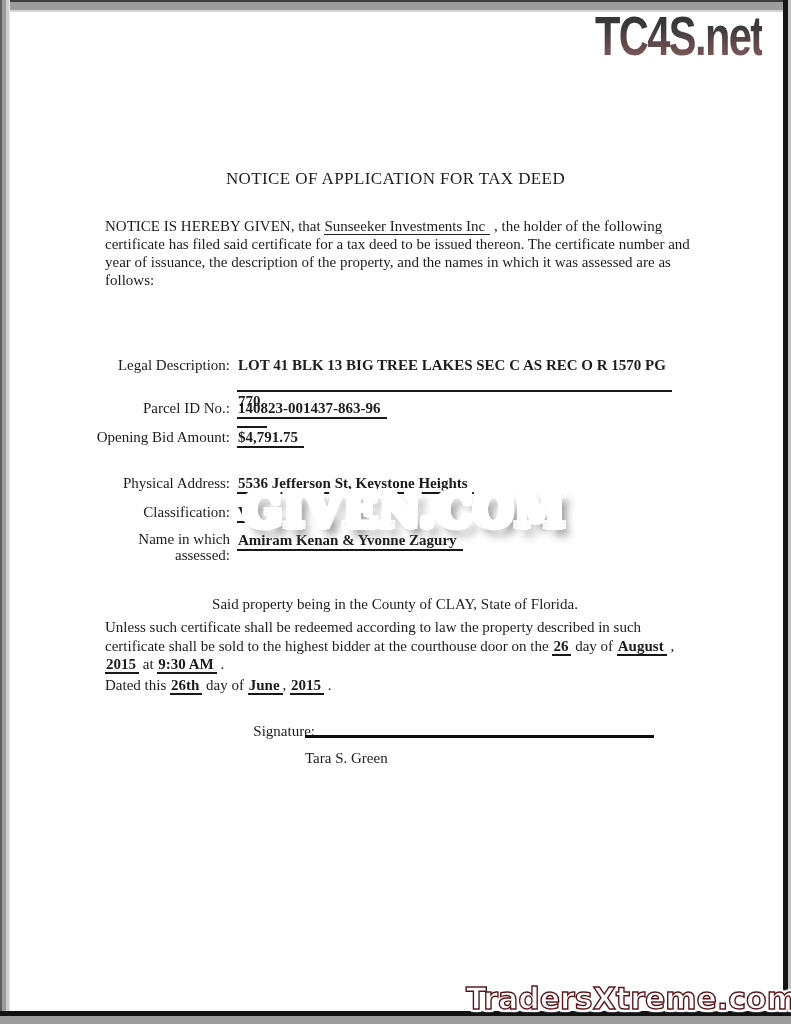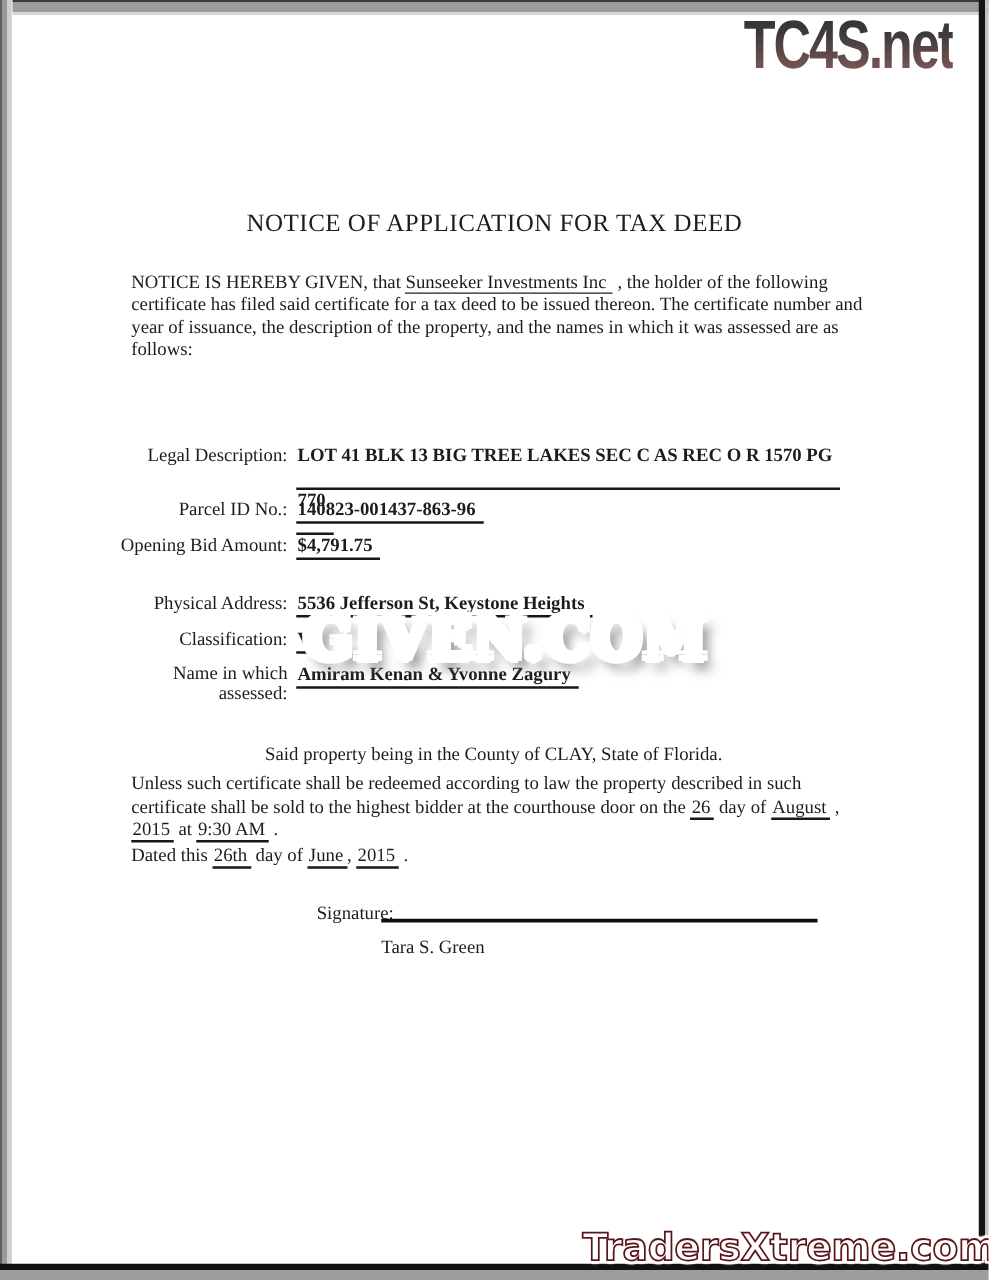--- a/index.html
+++ b/index.html
@@ -15,32 +15,32 @@
   .b-left   { position:absolute; left:0; top:0; width:10px; height:1024px;
               background:linear-gradient(90deg,#5e5e5e 0 2px,#9a9a9a 2px 6px,#cfcfcf 6px 9px,#fff 10px); z-index:2; }
   .b-right-black { position:absolute; left:783px; top:0; width:5px; height:1024px; background:#151515; z-index:2; }
   .b-right-gray  { position:absolute; left:788px; top:0; width:3px; height:1024px; background:#c2c2c2; z-index:2; }
   .b-bot-black   { position:absolute; left:0; top:1011px; width:791px; height:5px; background:#111; z-index:2; }
   .b-bot-gray    { position:absolute; left:0; top:1016px; width:791px; height:8px; background:#9d9d9d; z-index:2; }
 
   
   .doc { position:absolute; inset:0; z-index:3; font-size:15px; line-height:18px; }
   .title { position:absolute; left:0; top:170px; width:791px; text-align:center;
-           font-size:20px; letter-spacing:0.4px; }
+           font-size:17px; letter-spacing:0.4px; }
   .para { position:absolute; text-align:left; }
   .intro { left:105px; top:217px; width:590px; }
   .row  { position:absolute; left:0; width:791px; height:20px; }
   .lbl  { position:absolute; left:0; width:230px; text-align:right; }
   .lbl2 { position:absolute; left:380px; width:105px; text-align:center; line-height:16px; }
   .lblstack { line-height:16px; }
   .val  { position:absolute; left:237px; white-space:nowrap; }
   .val2 { position:absolute; left:503px; white-space:nowrap; }
   .bv   { font-weight:700; border-bottom:2px solid #181818; padding:0 6px 1px 1px; }
   .uv   { border-bottom:1.5px solid #222; padding:0 5px 0 0; }
-  .iv   { font-weight:400; border-bottom:2px solid #181818; padding:0 3px 0 1px; }
+  .iv   { font-weight:700; border-bottom:2px solid #181818; padding:0 3px 0 1px; }
   .legal-wrap { position:absolute; left:237px; width:460px; line-height:18px; }
   .legal-line { display:inline-block; font-weight:700; border-bottom:2px solid #181818; padding:0 6px 16px 1px; }
   .county { position:absolute; left:90px; top:595px; width:610px; text-align:center; }
   .sale   { left:105px; top:618px; width:596px; line-height:18.5px; }
   .dated  { position:absolute; left:105px; top:676px; }
   .sig-label { position:absolute; left:18px; top:722px; width:297px; text-align:right; }
   .sig-line  { position:absolute; left:305px; top:735px; width:349px; height:3px; background:#0d0d0d; }
   .signer { position:absolute; left:305px; top:750px; line-height:17.5px; }
 
   

